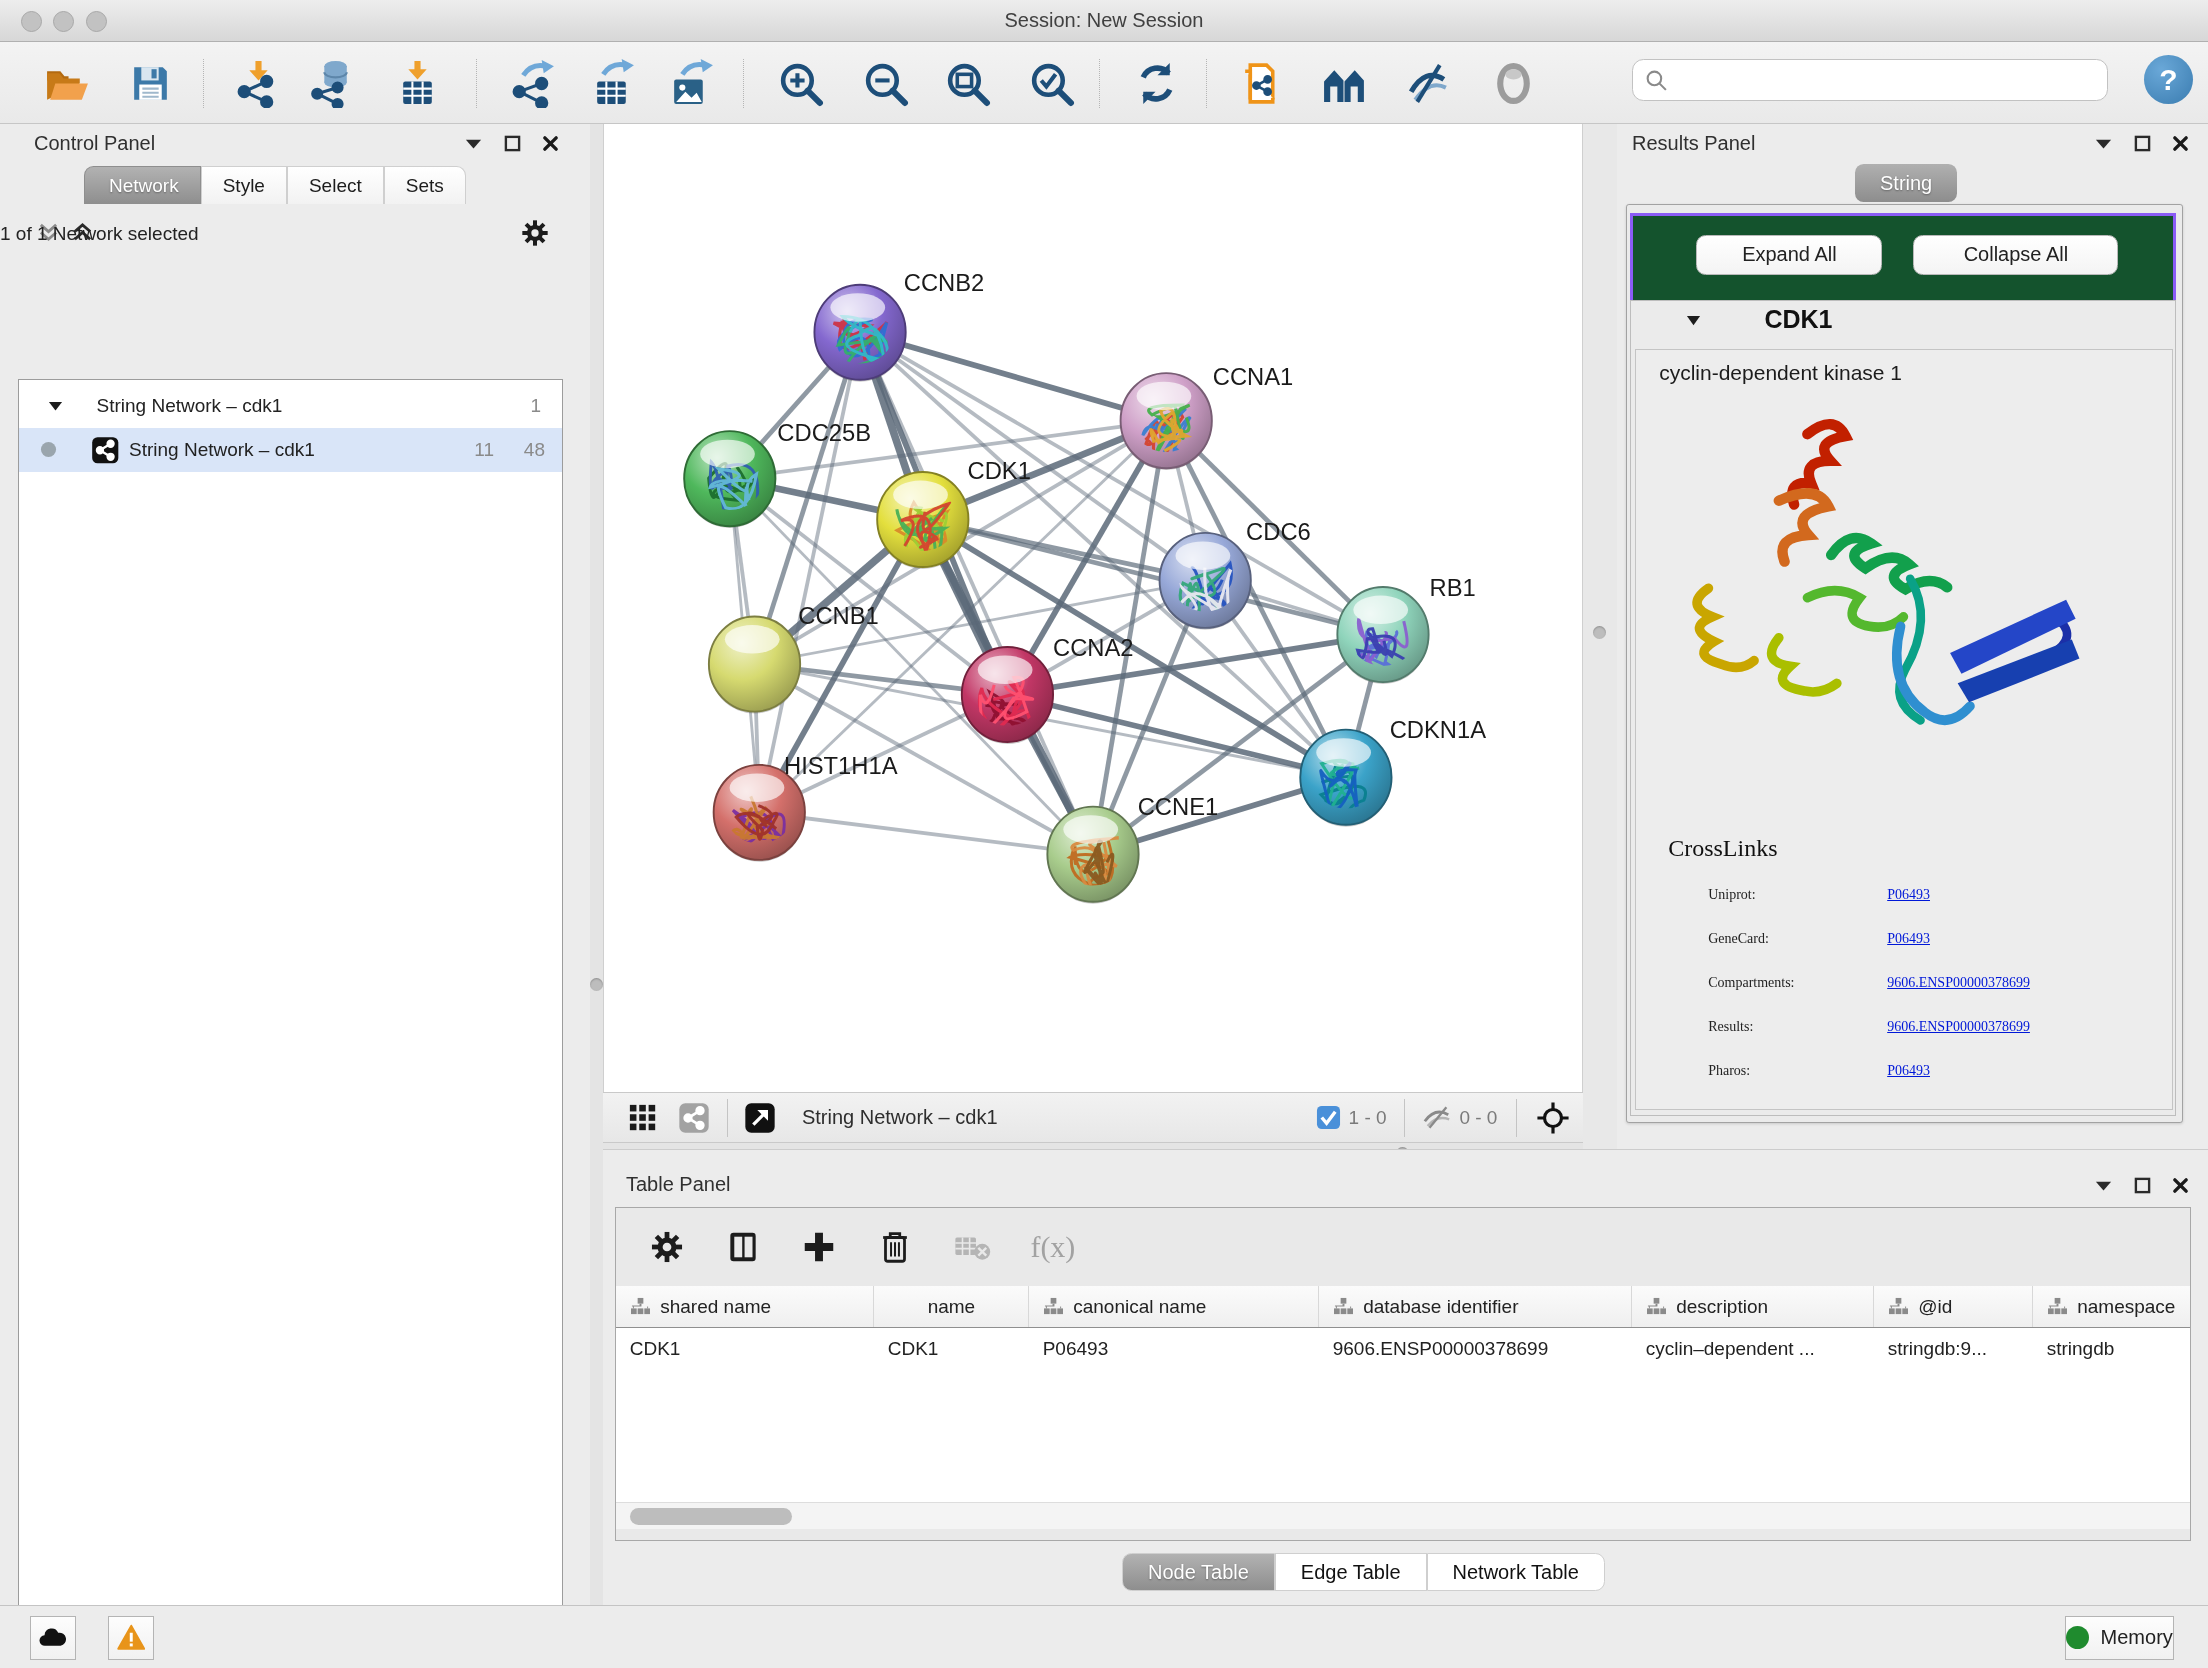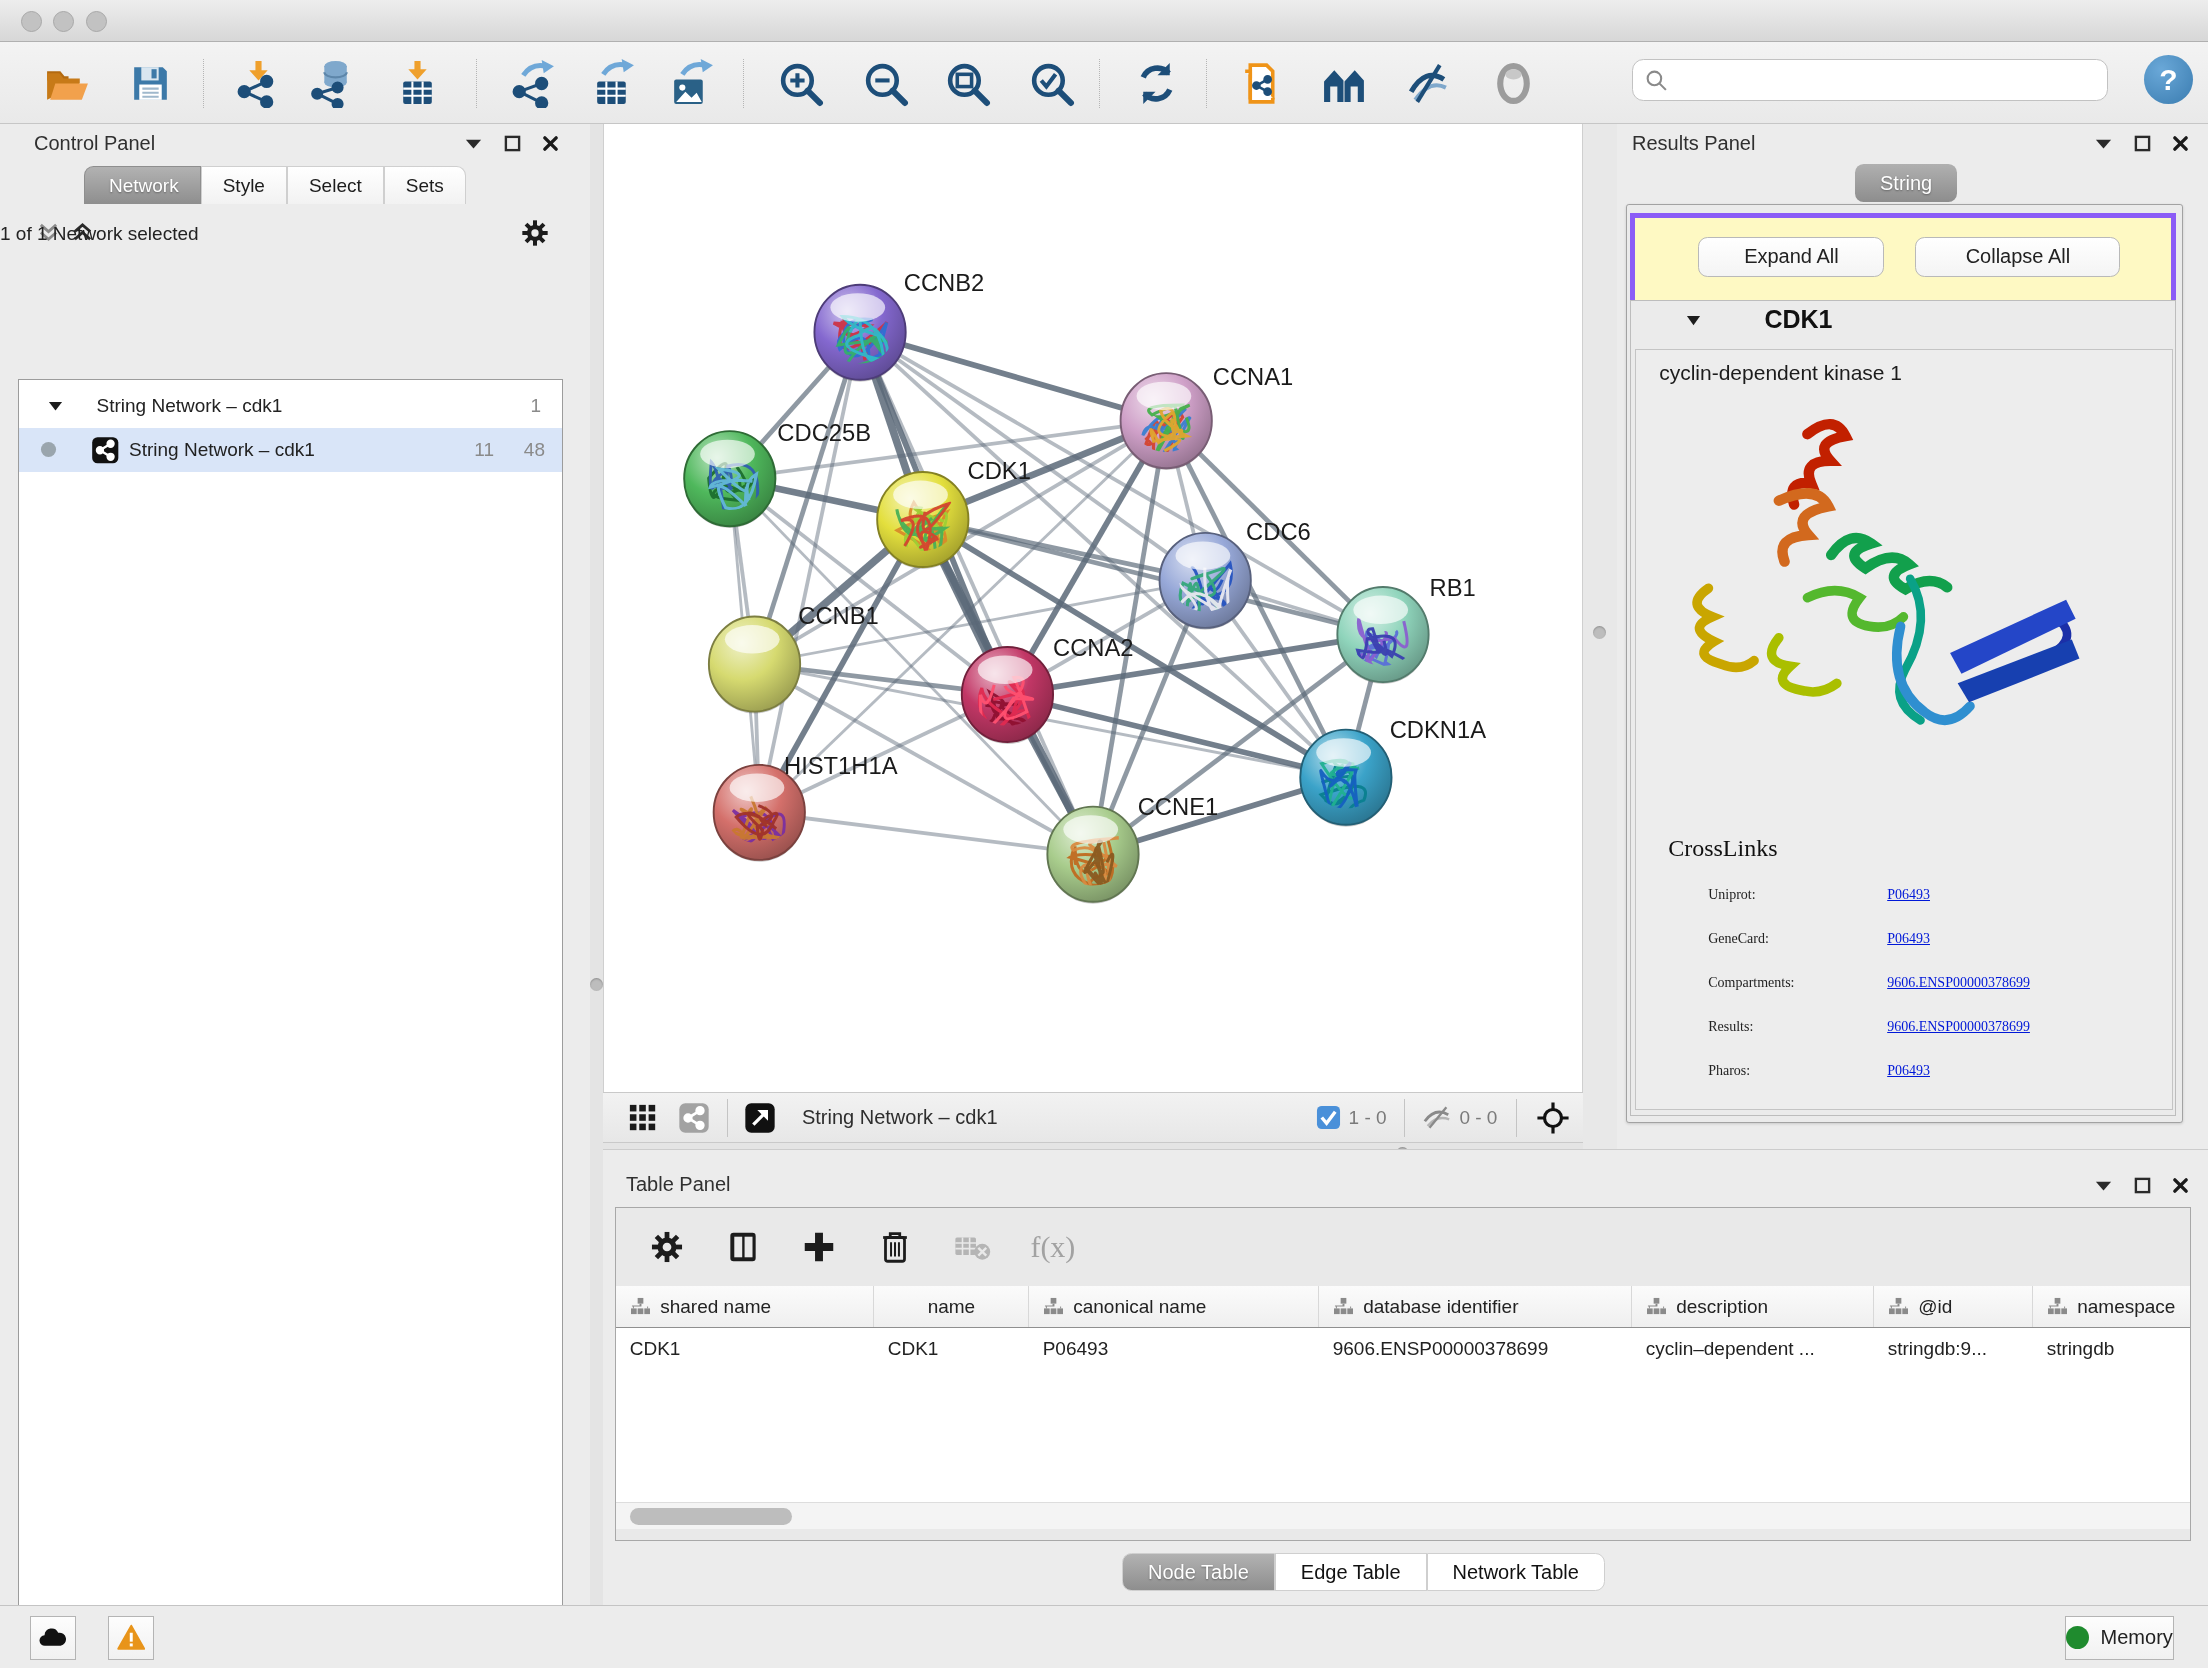--- a/index.html
+++ b/index.html
@@ -66,20 +66,21 @@
   .sbtn { top:9.5px; height:44px; background:linear-gradient(#fdfdfd,#f1f1f1); border:1.9px solid #b4b4b4; display:flex; align-items:center; justify-content:center; gap:11.4px; }
   .memdot { width:23px; height:23px; border-radius:50%; background:var(--memory-color,#1f8b2e); }
 </style>
 </head>
 <body>
 
 <div class="abs titlebar">
   <div class="abs tlight" style="left:21px"></div>
   <div class="abs tlight" style="left:53px"></div>
   <div class="abs tlight" style="left:86px"></div>
+  <div class="abs wintitle">Session: New Session</div>
 </div>
 
 <div class="abs toolbar">
   <span class="abs tbtn" style="left:40px">
     <svg width="49" height="49" viewBox="0 0 48 48">
         <path d="M5 12h13l4 5h4v4H5z" fill="#b36a10"></path>
         <path d="M5 40V14h12l4 5h16v5z" fill="#c77a18"></path>
         <path d="M8 40l5-16h32l-6 16z" fill="#f2a14c"></path>
       </svg>
   </span>
@@ -632,21 +633,21 @@
       </svg>
     <svg width="17" height="17" viewBox="0 0 18 18">
         <rect x="2" y="2" width="14" height="14" fill="none" stroke="#2a2a2a" stroke-width="2.5"></rect>
       </svg>
     <svg width="17" height="17" viewBox="0 0 18 18">
         <path d="M3 3L15 15M15 3L3 15" stroke="#1a1a1a" stroke-width="3.6" stroke-linecap="round"></path>
       </svg>
   </div>
   <span class="abs stringtab" style="left:238px; top:40px">String</span>
   <div class="abs rbox" style="left:8.6px; top:80px; width:557px; height:919px">
-    <div class="abs" style="left:3.8px; top:7.6px; width:546px; height:100px; border:5px solid #8b5cf6; background:#fef9c3">
+    <div class="abs" style="left:3.8px; top:7.6px; width:546px; height:100px; border:3px solid #8b5cf6; background:#14532d">
       <span class="abs wbtn" style="left:63px; top:19px; width:186px">Expand All</span>
       <span class="abs wbtn" style="left:280px; top:19px; width:205px">Collapse All</span>
     </div>
     <div class="abs" style="left:3.8px; top:95px; width:546px; height:816px; border:1px solid #bdbdbd; background:#ebebeb">
       <svg class="abs" style="left:55px; top:13.3px" width="15" height="12.4" viewBox="0 0 16 13">
           <polygon points="1,2 15,2 8,12" fill="#1c1c1c"></polygon>
         </svg>
       <div class="abs" style="left:133px; top:3.8px; font-size:25px; font-weight:bold; color:#111">CDK1</div>
       <div class="abs" style="left:3.8px; top:48px; width:538px; height:761px; border:1px solid #c4c4c4; background:#ededed; overflow:hidden">
         <div style="margin:11.4px 0 0 23px; font-size:21px; color:#1c1c1c">cyclin-dependent kinase 1</div>

